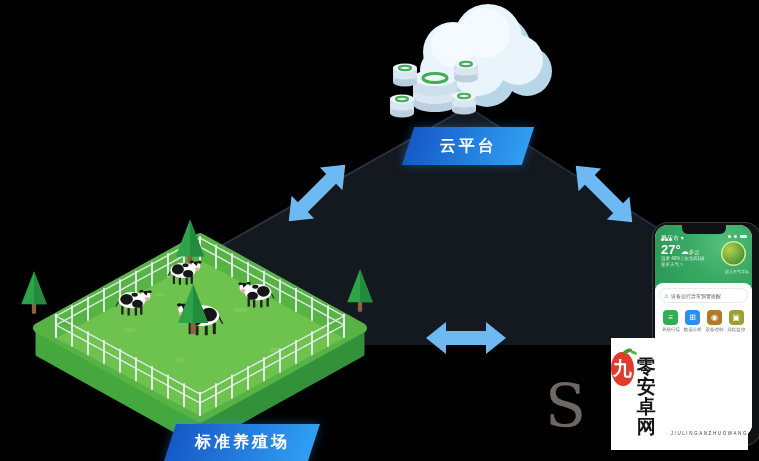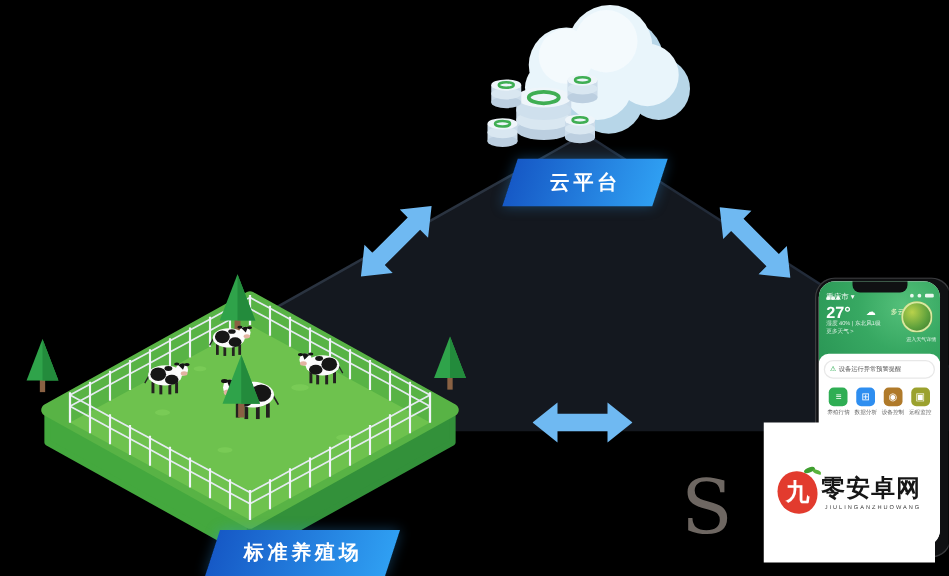--- a/index.html
+++ b/index.html
@@ -41,21 +41,21 @@
   #phone-screen{position:relative;width:97px;height:212px;border-radius:13px;overflow:hidden;
     background:#f6f7f8;}
   #phone-notch{position:absolute;left:50%;top:0;transform:translateX(-50%);width:44px;height:9px;
     background:#101113;border-radius:0 0 6px 6px;z-index:5;}
   .ph-header{position:relative;height:64px;padding:10px 6px 0 6px;box-sizing:border-box;
     background:radial-gradient(circle at 70% 30%, #54c07a 0%, #37a862 45%, #2a9655 100%);color:#fff;}
   .ph-status{position:absolute;top:2px;left:6px;right:5px;display:flex;justify-content:space-between;}
   .ph-status i{display:inline-block;width:3px;height:3px;border-radius:50%;background:#eaf7ef;margin-right:1px;}
   .ph-status .bat{width:7px;height:3px;border-radius:1px;background:#eaf7ef;}
   .ph-loc{font-size:6px;line-height:7px;opacity:.95;}
-  .ph-temp-row{display:flex;align-items:center;gap:12px;margin-top:1px;}
+  .ph-temp-row{display:flex;align-items:flex-end;gap:0;margin-top:1px;}
   .ph-temp{font-size:13px;font-weight:bold;line-height:13px;}
   .ph-wicon{font-size:8px;line-height:8px;}
   .ph-cond{font-size:5.5px;color:#f2f9c8;}
   .ph-detail{font-size:4.5px;line-height:6px;opacity:.85;}
   .ph-more{font-size:4.5px;line-height:6px;opacity:.8;}
   .ph-badge{position:absolute;right:6px;top:16px;width:25px;height:25px;border-radius:50%;
     background:radial-gradient(circle at 35% 35%, #b9d24b 0%, #5da03c 55%, #2e6b28 100%);
     box-shadow:0 0 0 1.5px #d9e8a0 inset;}
   .ph-badge-cap{position:absolute;right:3px;top:44px;font-size:4px;opacity:.85;}
   .ph-card{position:relative;margin-top:-6px;background:#fff;border-radius:8px 8px 0 0;
@@ -72,21 +72,21 @@
   
   #logo-box{left:611px;top:338px;width:137px;height:112px;background:#fff;z-index:5;
     display:flex;align-items:center;justify-content:center;}
   .logo-wrap{display:flex;align-items:flex-start;gap:3px;}
   .logo-badge{position:relative;width:32px;height:34px;background:#e23b2e;
     border-radius:48% 52% 46% 54%;display:flex;align-items:center;justify-content:center;
     color:#fff;font-family:"DejaVu Serif",serif;font-size:19px;font-weight:bold;}
   .logo-leaf,.logo-leaf2{position:absolute;background:#3f9e2f;width:9px;height:4px;
     border-radius:60% 90% 10% 90%;top:-3px;right:2px;transform:rotate(-28deg);}
   .logo-leaf2{width:7px;height:3px;top:-1px;right:-3px;transform:rotate(18deg);background:#59b33c;}
-  .logo-text{display:flex;flex-direction:column;align-items:flex-start;padding-top:4px;}
+  .logo-text{display:flex;flex-direction:row;align-items:flex-start;padding-top:4px;}
   .logo-title{font-size:19px;font-weight:bold;color:#161616;letter-spacing:1px;line-height:20px;
     font-family:"DejaVu Serif",serif;}
   .logo-sub{font-size:4.5px;color:#3a3a3a;letter-spacing:1.6px;margin-top:2px;align-self:flex-end;}
 </style>
 </head>
 <body>
 
 <div id="stage">
 
   <svg id="tri" class="abs" width="759" height="461">

